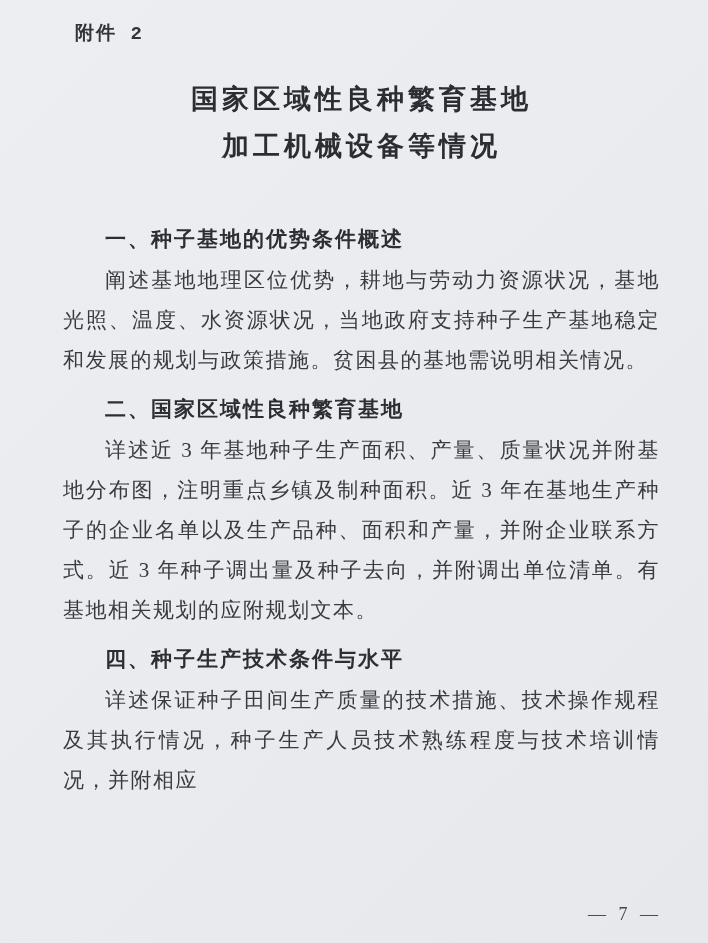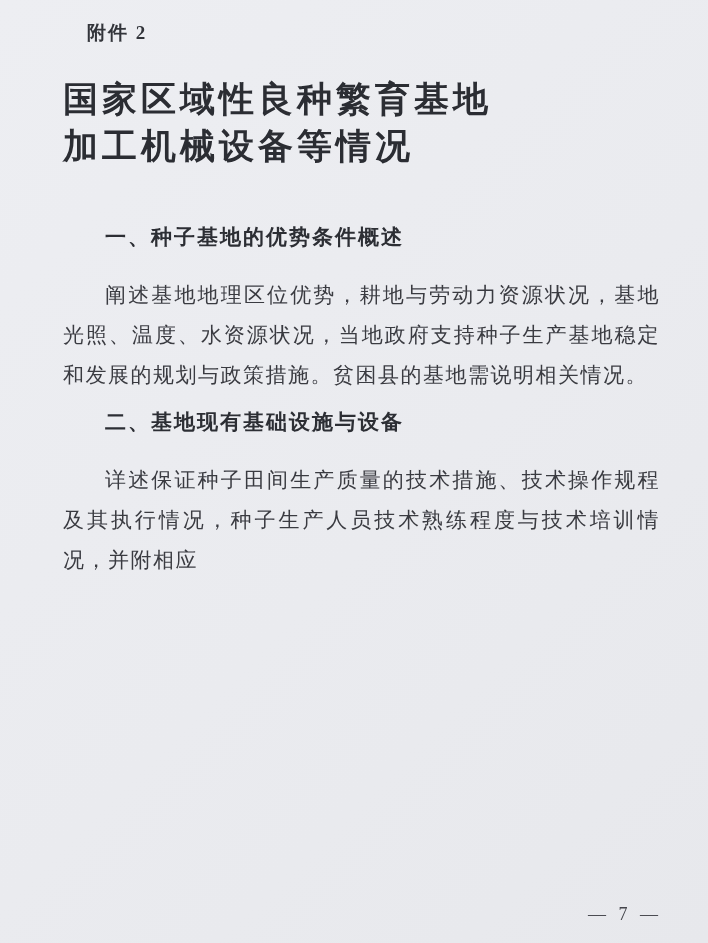--- a/index.html
+++ b/index.html
@@ -16,56 +16,57 @@
   .page {
     position: relative;
     width: 708px;
     height: 943px;
     box-sizing: border-box;
     background: linear-gradient(135deg, #edeef2 0%, #eaebef 55%, #e7e8ec 100%);
     color: #3a3b41;
     padding: 20px 48px 0 63px;
   }
   .attachment-label {
-    font-family: Liberation Serif, serif;
+    font-family: Liberation Mono, monospace;
     font-weight: bold;
     font-size: 19px;
     letter-spacing: 2px;
     color: #32343a;
-    margin: 0 0 30px 24px;
+    margin: 0 0 30px 12px;
   }
   .doc-title {
+    text-align: center;
     font-family: "Liberation Serif", serif;
     font-weight: bold;
-    font-size: 35px;
+    font-size: 27px;
     letter-spacing: 4px;
     color: #2b2d33;
     line-height: 47px;
     margin: 0 0 0 0;
   }
   .title-spacer {
     height: 40px;
   }
   .section-heading {
-    font-family: Liberation Mono, monospace;
+    font-family: Liberation Sans, sans-serif;
     font-weight: bold;
     font-size: 21px;
     letter-spacing: 2px;
     color: #2c2e34;
     line-height: 40px;
     margin: 9px 0 0 0;
     text-indent: 2em;
   }
   .section-paragraph {
     font-family: "Liberation Serif", serif;
     font-size: 21px;
     letter-spacing: 1.5px;
     color: #3a3b41;
     line-height: 40px;
-    margin: 16px 0 0 0;
+    margin: 1px 0 0 0;
     text-indent: 2em;
     text-align: justify;
   }
   .page-number {
     position: absolute;
     right: 46px;
     bottom: 18px;
     font-family: "Liberation Serif", serif;
     font-size: 18px;
     letter-spacing: 4px;
@@ -85,25 +86,27 @@
   </div>
 
   <div class="title-spacer"></div>
 
   <div>
     <div class="section-heading">一、种子基地的优势条件概述</div>
     <div class="section-paragraph">阐述基地地理区位优势，耕地与劳动力资源状况，基地光照、温度、水资源状况，当地政府支持种子生产基地稳定和发展的规划与政策措施。贫困县的基地需说明相关情况。</div>
   </div>
 
   <div>
-    <div class="section-heading">二、基地现有基础设施与设备</div>
+    <div class="section-heading">二、国家区域性良种繁育基地</div>
+    <div class="section-paragraph">详述近 3 年基地种子生产面积、产量、质量状况并附基地分布图，注明重点乡镇及制种面积。近 3 年在基地生产种子的企业名单以及生产品种、面积和产量，并附企业联系方式。近 3 年种子调出量及种子去向，并附调出单位清单。有基地相关规划的应附规划文本。</div>
   </div>
 
   <div>
   </div>
 
   <div>
+    <div class="section-heading">四、种子生产技术条件与水平</div>
     <div class="section-paragraph">详述保证种子田间生产质量的技术措施、技术操作规程及其执行情况，种子生产人员技术熟练程度与技术培训情况，并附相应</div>
   </div>
 
   <div class="page-number">— 7 —</div>
 
 </div>
 
 </body></html>

